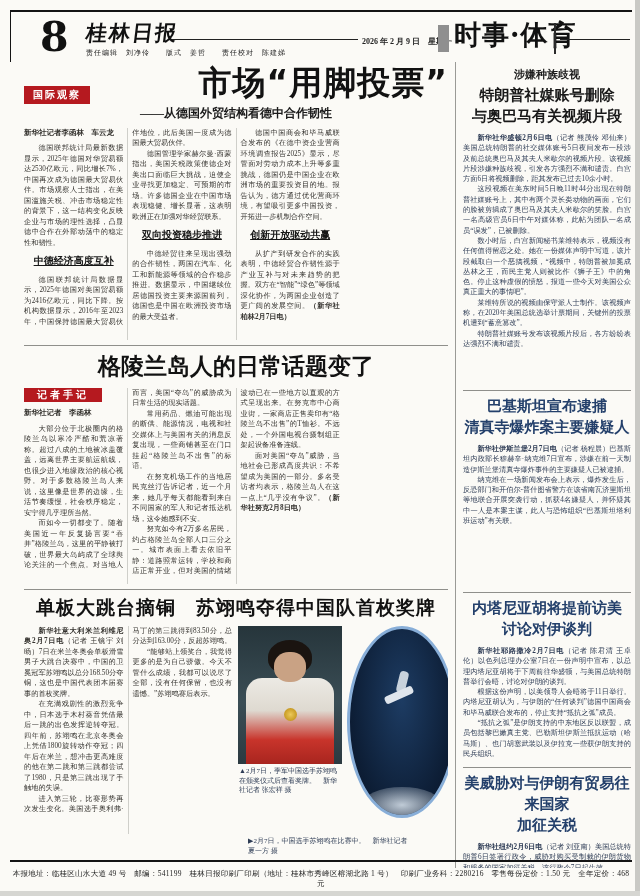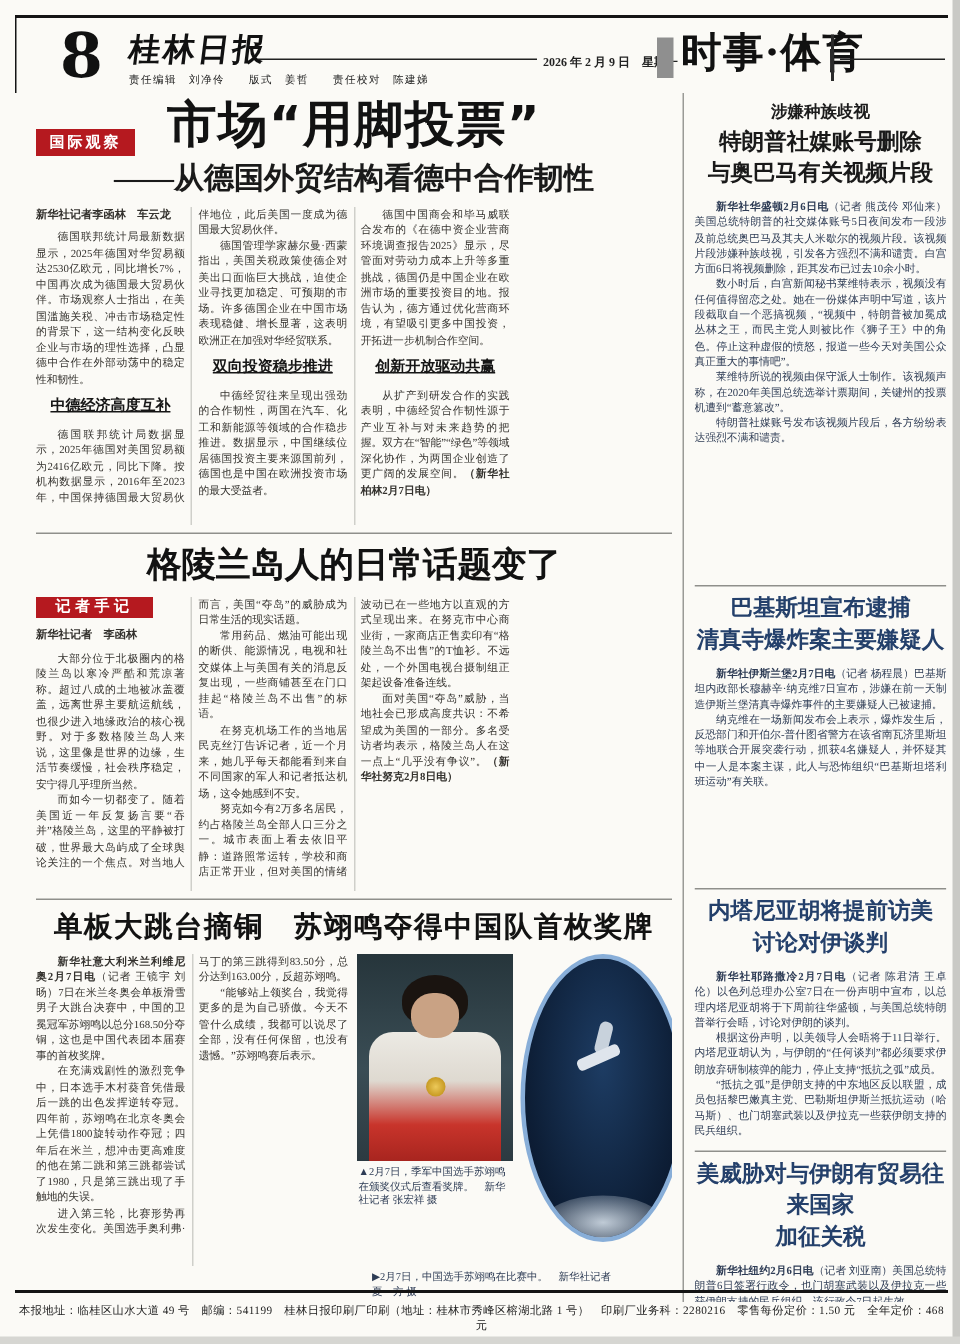--- a/index.html
+++ b/index.html
@@ -24,22 +24,22 @@
   .content{position:absolute;left:24px;right:9px;top:62px;bottom:28px;display:flex;overflow:hidden;}
   .leftcol{flex:0 0 424px;overflow:hidden;}
   .vdiv{flex:0 0 1px;background:#9a9a96;margin:0 7px;}
   .rightcol{flex:1;overflow:hidden;}
 
   .hsep{border:none;border-top:1px solid #8f8f8b;margin:5px 0;}
 
   
   .art{position:relative;}
   .badge{position:absolute;left:0;top:0;background:#b5191f;color:#fff;font-size:10px;font-weight:bold;font-family:"DejaVu Sans",sans-serif;padding:2px 9px;letter-spacing:2px;margin-top:22px;}
-  .a1title{margin:2px 0 0;text-align:center;font-size:33px;font-weight:900;font-family:"DejaVu Sans",sans-serif;letter-spacing:1px;color:#121212;line-height:1.15;}
-  .a1sub{margin:3px 0 6px;text-align:center;font-size:20px;font-weight:bold;color:#1a1a1a;}
+  .a1title{margin:2px 0 0;text-align:right;font-size:33px;font-weight:900;font-family:"DejaVu Sans",sans-serif;letter-spacing:1px;color:#121212;line-height:1.15;}
+  .a1sub{margin:3px 0 6px;text-align:center;font-size:12px;font-weight:bold;color:#1a1a1a;}
   .cols{text-align:justify;font-size:7.2px;line-height:10.5px;color:#34322e;column-fill:auto;}
   .a1body{columns:4;column-gap:9px;column-rule:1px solid #cfcfca;height:212px;overflow:hidden;}
   .para{margin:0;text-indent:2em;}
   .byline{margin:0 0 5px;font-weight:bold;font-size:7.5px;text-indent:0;}
   .subhead{font-family:"DejaVu Sans",sans-serif;font-size:10px;font-weight:bold;text-align:center;margin:8px 0;color:#161616;break-after:avoid;text-decoration:underline;}
   .signoff{font-weight:bold;}
 
   
   .a2title{margin:2px 0 6px;text-align:center;font-size:23px;font-weight:900;color:#121212;}
   .a2body{columns:4;column-gap:9px;column-rule:1px solid #cfcfca;height:196px;overflow:hidden;}
@@ -175,20 +175,21 @@
     <div class="rightcol">
 
       <div class="art">
         <div class="rkicker">涉嫌种族歧视</div>
         <h3 class="rtitle black">
           <span class="rtl">特朗普社媒账号删除</span>
           <span class="rtl">与奥巴马有关视频片段</span>
         </h3>
         <div class="rbody h-trump">
           <p class="rp"><b class="rdl">新华社华盛顿2月6日电</b><span>（记者 熊茂伶 邓仙来）美国总统特朗普的社交媒体账号5日夜间发布一段涉及前总统奥巴马及其夫人米歇尔的视频片段。该视频片段涉嫌种族歧视，引发各方强烈不满和谴责。白宫方面6日将视频删除，距其发布已过去10余小时。</span></p>
+          <p class="rp">这段视频在美东时间5日晚11时44分出现在特朗普社媒账号上，其中有两个灵长类动物的画面，它们的脸被剪辑成了奥巴马及其夫人米歇尔的笑脸。白宫一名高级官员6日中午对媒体称，此帖为团队一名成员“误发”，已被删除。</p>
           <p class="rp">数小时后，白宫新闻秘书莱维特表示，视频没有任何值得留恋之处。她在一份媒体声明中写道，该片段截取自一个恶搞视频，“视频中，特朗普被加冕成丛林之王，而民主党人则被比作《狮子王》中的角色。停止这种虚假的愤怒，报道一些今天对美国公众真正重大的事情吧”。</p>
           <p class="rp">莱维特所说的视频由保守派人士制作。该视频声称，在2020年美国总统选举计票期间，关键州的投票机遭到“蓄意篡改”。</p>
           <p class="rp">特朗普社媒账号发布该视频片段后，各方纷纷表达强烈不满和谴责。</p>
         </div>
       </div>
 
       <hr class="hsep">
 
       <div class="art">
         <h3 class="rtitle">
@@ -203,34 +204,34 @@
 
       <hr class="hsep">
 
       <div class="art">
         <h3 class="rtitle">
           <span class="rtl">内塔尼亚胡将提前访美</span>
           <span class="rtl">讨论对伊谈判</span>
         </h3>
         <div class="rbody h-net">
           <p class="rp"><b class="rdl">新华社耶路撒冷2月7日电</b><span>（记者 陈君清 王卓伦）以色列总理办公室7日在一份声明中宣布，以总理内塔尼亚胡将于下周前往华盛顿，与美国总统特朗普举行会晤，讨论对伊朗的谈判。</span></p>
-          <p class="rp">根据这份声明，以美领导人会晤将于11日举行。内塔尼亚胡认为，与伊朗的“任何谈判”都必须要求伊朗放弃研制核弹的能力，停止支持“抵抗之弧”成员。</p>
+          <p class="rp">根据这份声明，以美领导人会晤将于11日举行。内塔尼亚胡认为，与伊朗的“任何谈判”德国中国商会和毕马威联合发布的，停止支持“抵抗之弧”成员。</p>
           <p class="rp">“抵抗之弧”是伊朗支持的中东地区反以联盟，成员包括黎巴嫩真主党、巴勒斯坦伊斯兰抵抗运动（哈马斯）、也门胡塞武装以及伊拉克一些获伊朗支持的民兵组织。</p>
         </div>
       </div>
 
       <hr class="hsep">
 
       <div class="art">
         <h3 class="rtitle">
           <span class="rtl">美威胁对与伊朗有贸易往来国家</span>
           <span class="rtl">加征关税</span>
         </h3>
         <div class="rbody h-iran">
-          <p class="rp"><b class="rdl">新华社纽约2月6日电</b><span>（记者 刘亚南）美国总统特朗普6日签署行政令，也门胡塞武装以及伊拉克一些获伊朗支持的民兵组织。该行政令7日起生效。</span></p>
+          <p class="rp"><b class="rdl">新华社纽约2月6日电</b><span>（记者 刘亚南）美国总统特朗普6日签署行政令，威胁对购买受制裁的伊朗货物和服务的国家加征关税。该行政令7日起生效。</span></p>
 
         </div>
       </div>
 
     </div>
   </div>
 
   <div class="footer">
     <span>本报地址：临桂区山水大道 49 号　邮编：541199　桂林日报印刷厂印刷（地址：桂林市秀峰区榕湖北路 1 号）　印刷厂业务科：2280216　零售每份定价：1.50 元　全年定价：468 元</span>
   </div>

